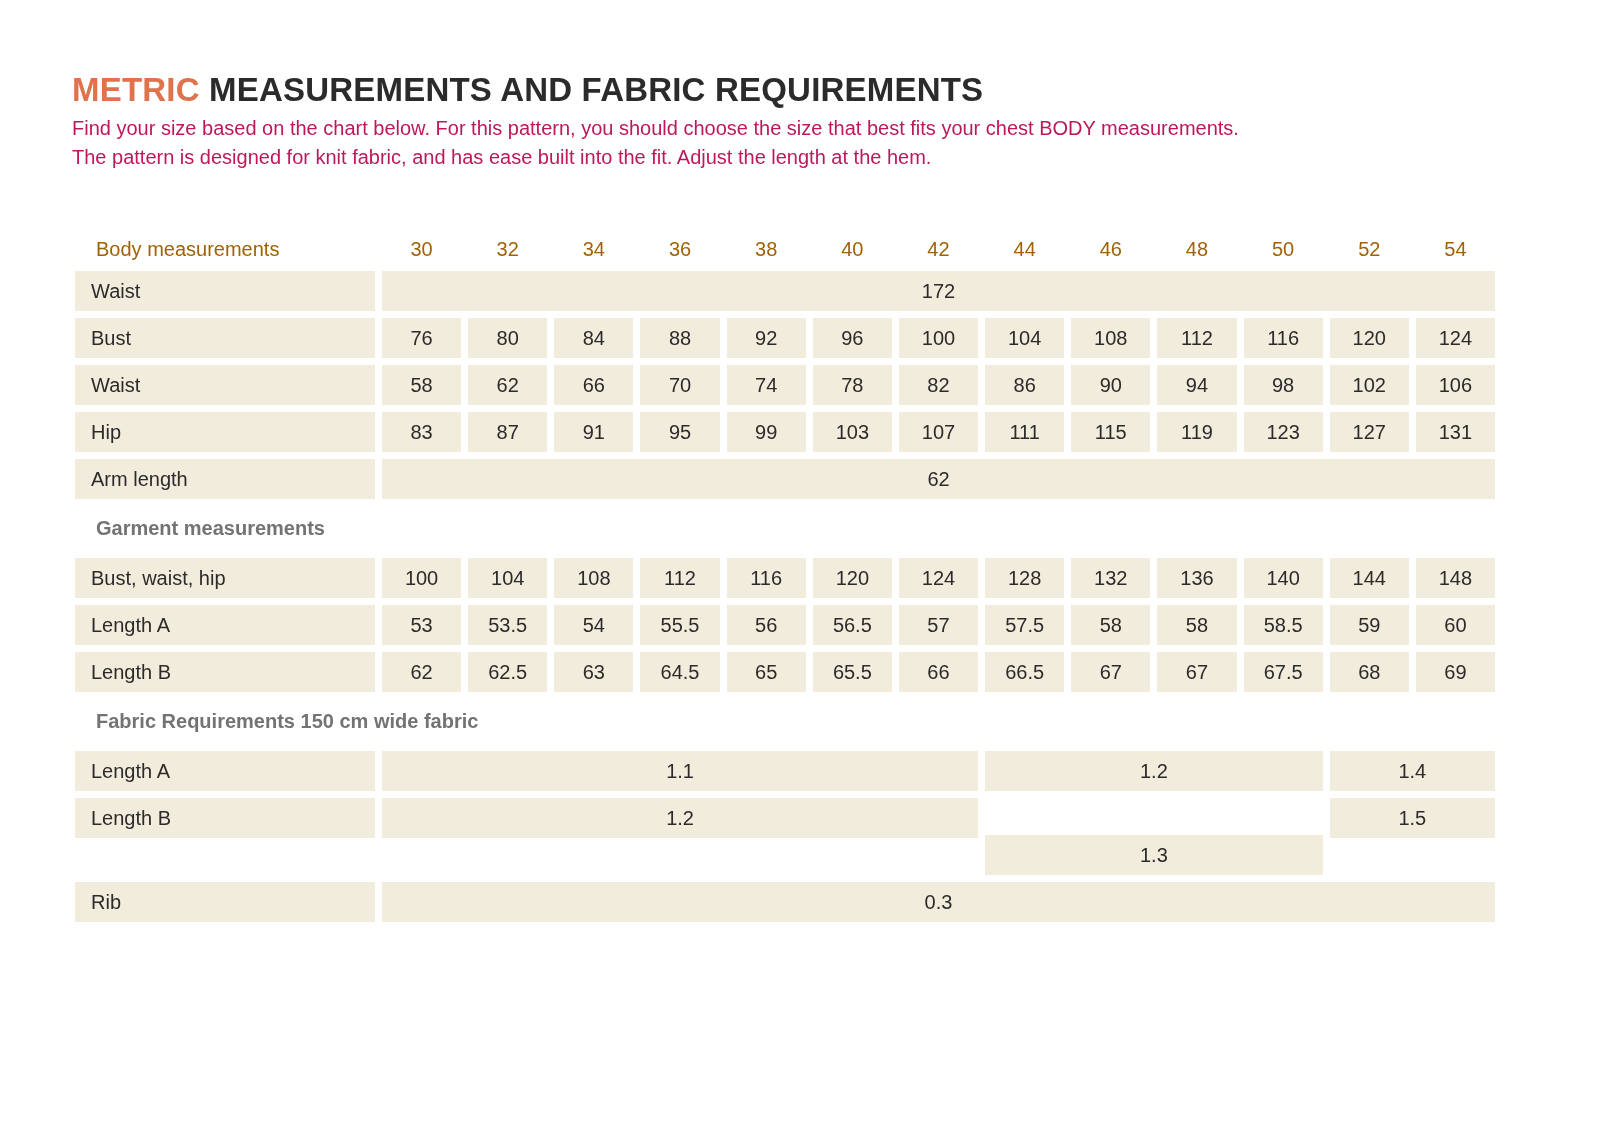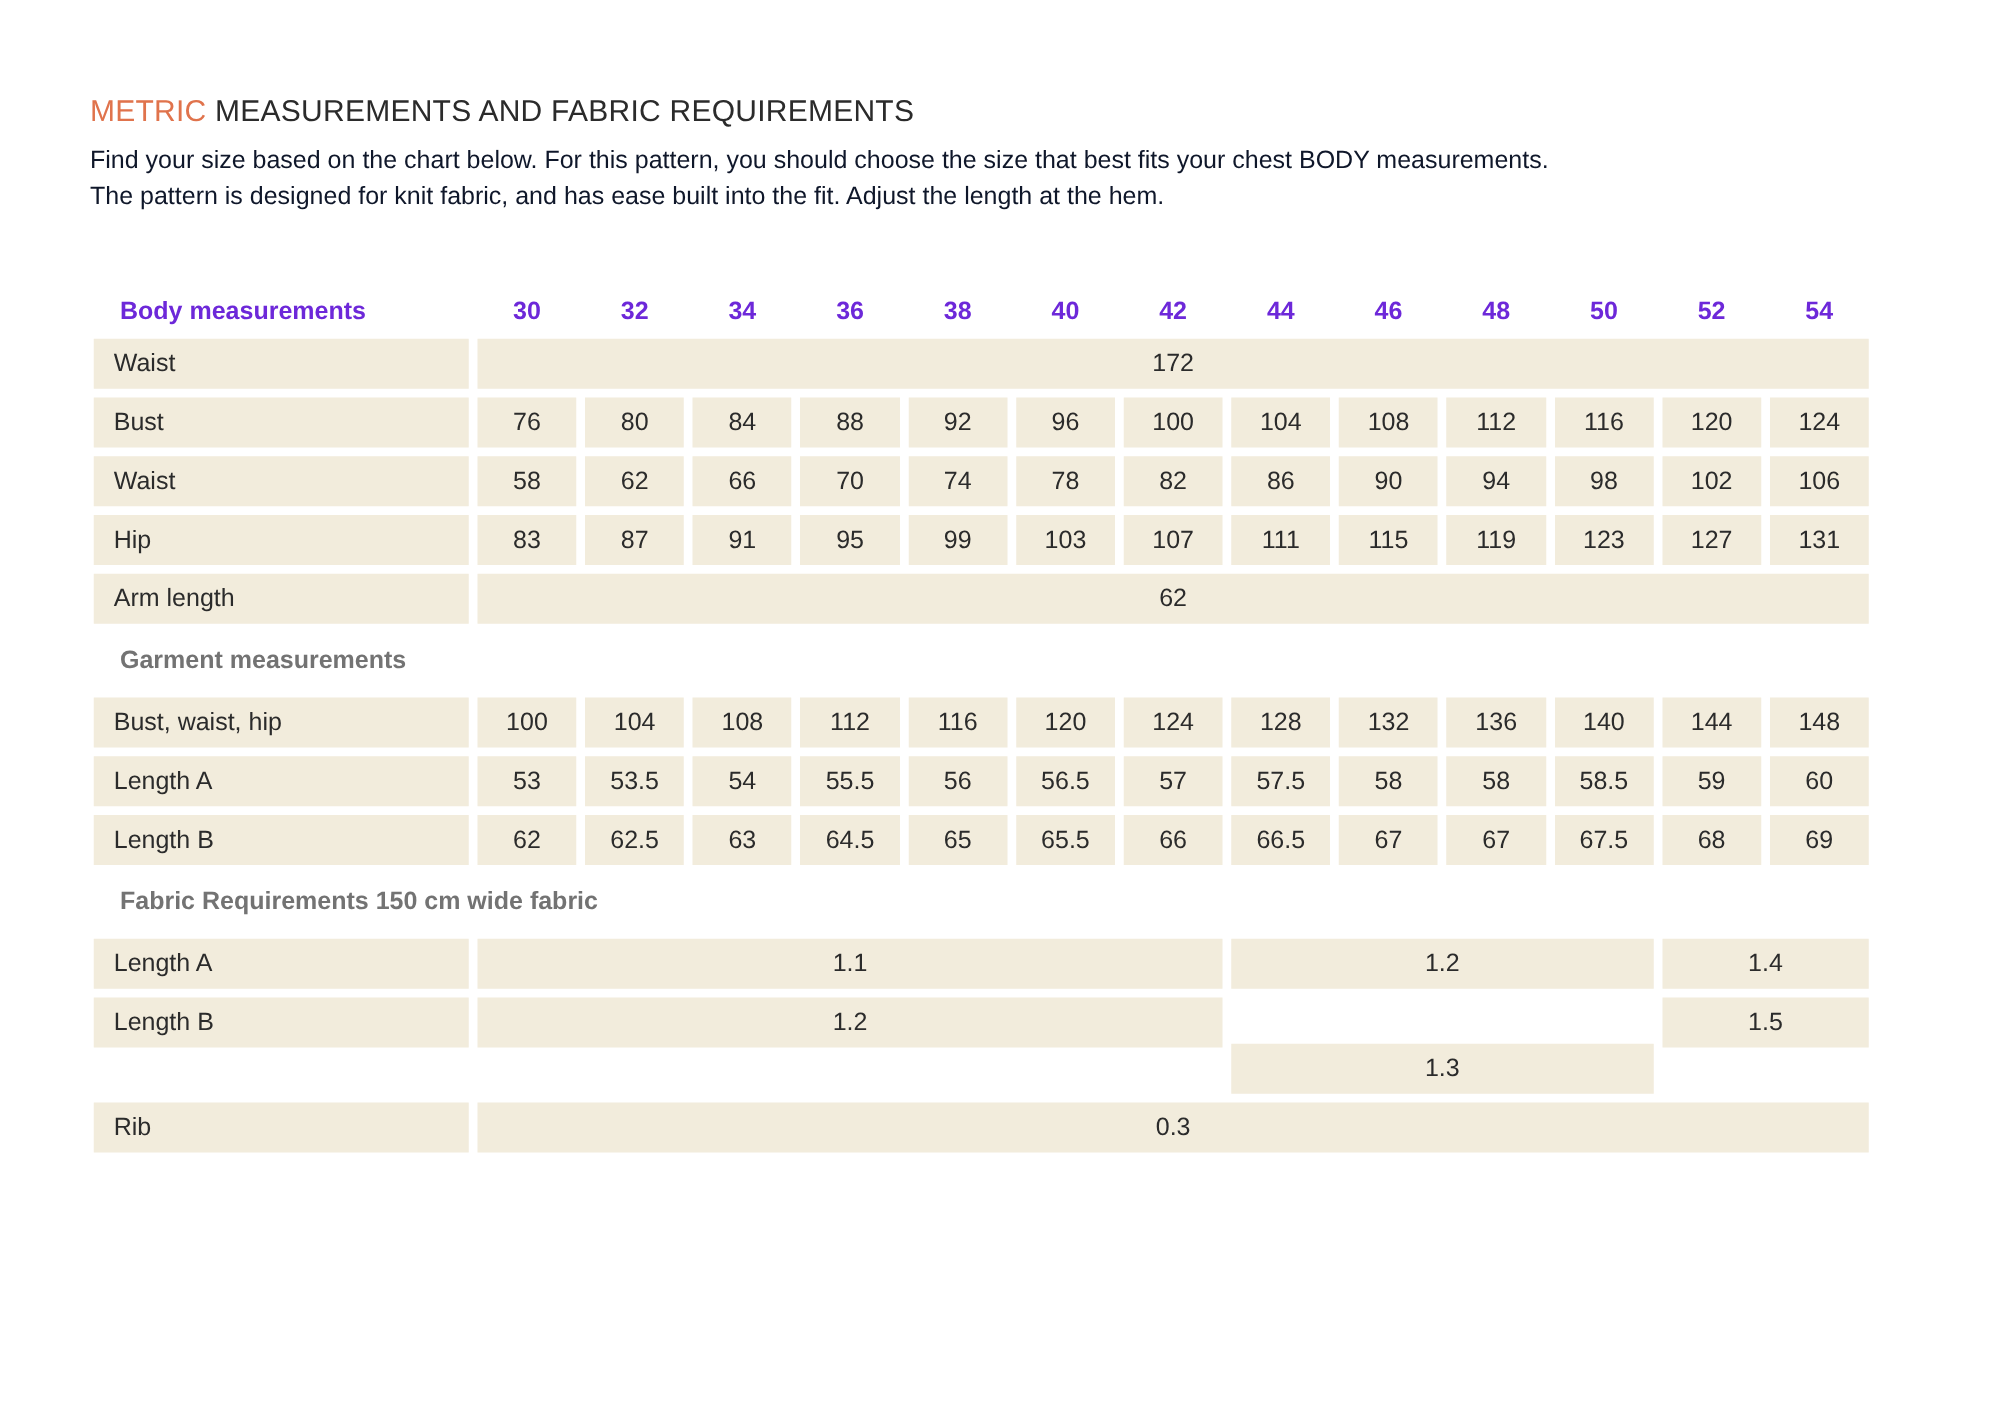--- a/index.html
+++ b/index.html
@@ -13,51 +13,51 @@
     color: #2b2b2b;
     position: relative;
   }
   .page {
     position: relative;
     width: 1600px;
     height: 1126px;
   }
   .title {
     margin: 74px 0 0 72px;
-    font-size: 24px;
-    font-weight: 400;
+    font-size: 33px;
+    font-weight: 700;
     letter-spacing: 0.2px;
     color: #2b2b2b;
     line-height: 32px;
   }
   .title .highlight {
     color: #e0734c;
   }
   .intro {
     margin: 8px 0 0 72px;
     font-size: 20px;
     line-height: 29px;
-    color: #0f172a;
+    color: #be185d;
     max-width: 1420px;
   }
   
   .size-table {
     margin: 62px 0 0 75px;
     width: 1420px;
     display: grid;
     grid-template-columns: 300px repeat(13, 1fr);
     gap: 7px;
     font-size: 20px;
   }
   .hcell {
     height: 30px;
     line-height: 30px;
-    font-weight: 700;
+    font-weight: 400;
     text-align: center;
-    color: #6d28d9;
+    color: #a16207;
     background: transparent;
   }
   .hcell.hlabel {
     text-align: left;
     padding-left: 21px;
   }
   .cell {
     background: #f2ecdc;
     height: 40px;
     line-height: 40px;

